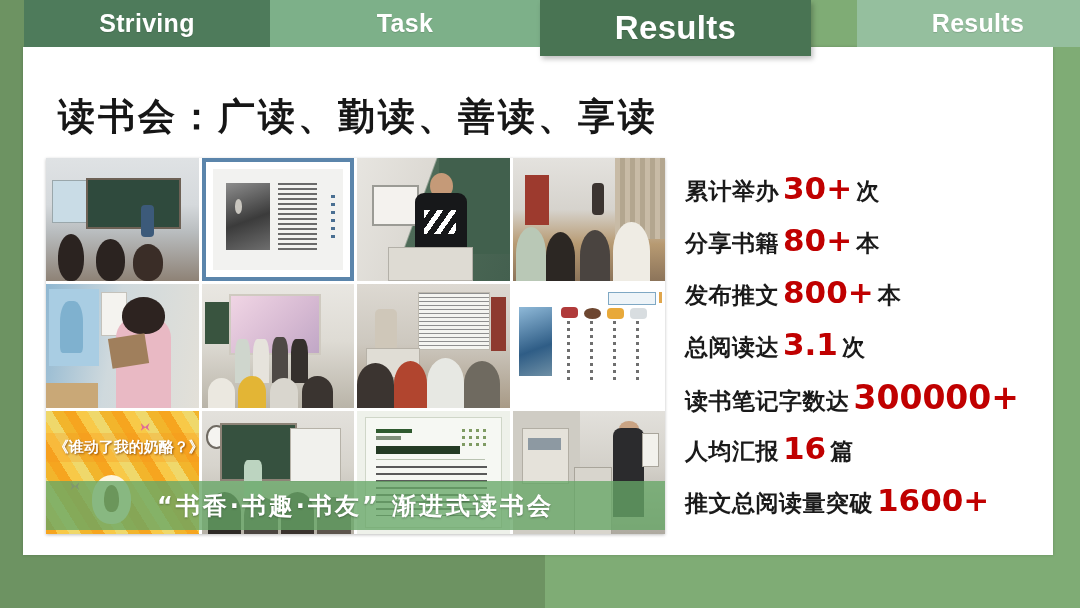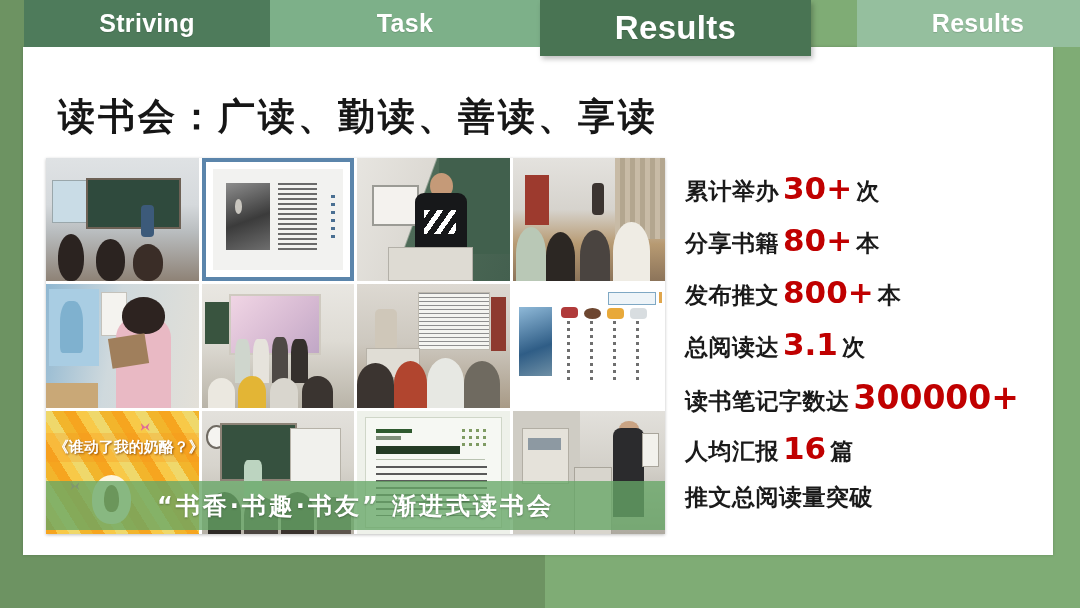--- a/index.html
+++ b/index.html
@@ -417,17 +417,18 @@
       <span class="num">300000+</span>
       <span class="suf"></span>
     </div>
     <div class="stat">
       <span class="lbl">人均汇报</span>
       <span class="num">16</span>
       <span class="suf">篇</span>
     </div>
     <div class="stat">
       <span class="lbl">推文总阅读量突破</span>
+      <span class="num">1600+</span>
       <span class="suf"></span>
     </div>
   </div>
 
 </div>
 
 </body></html>

